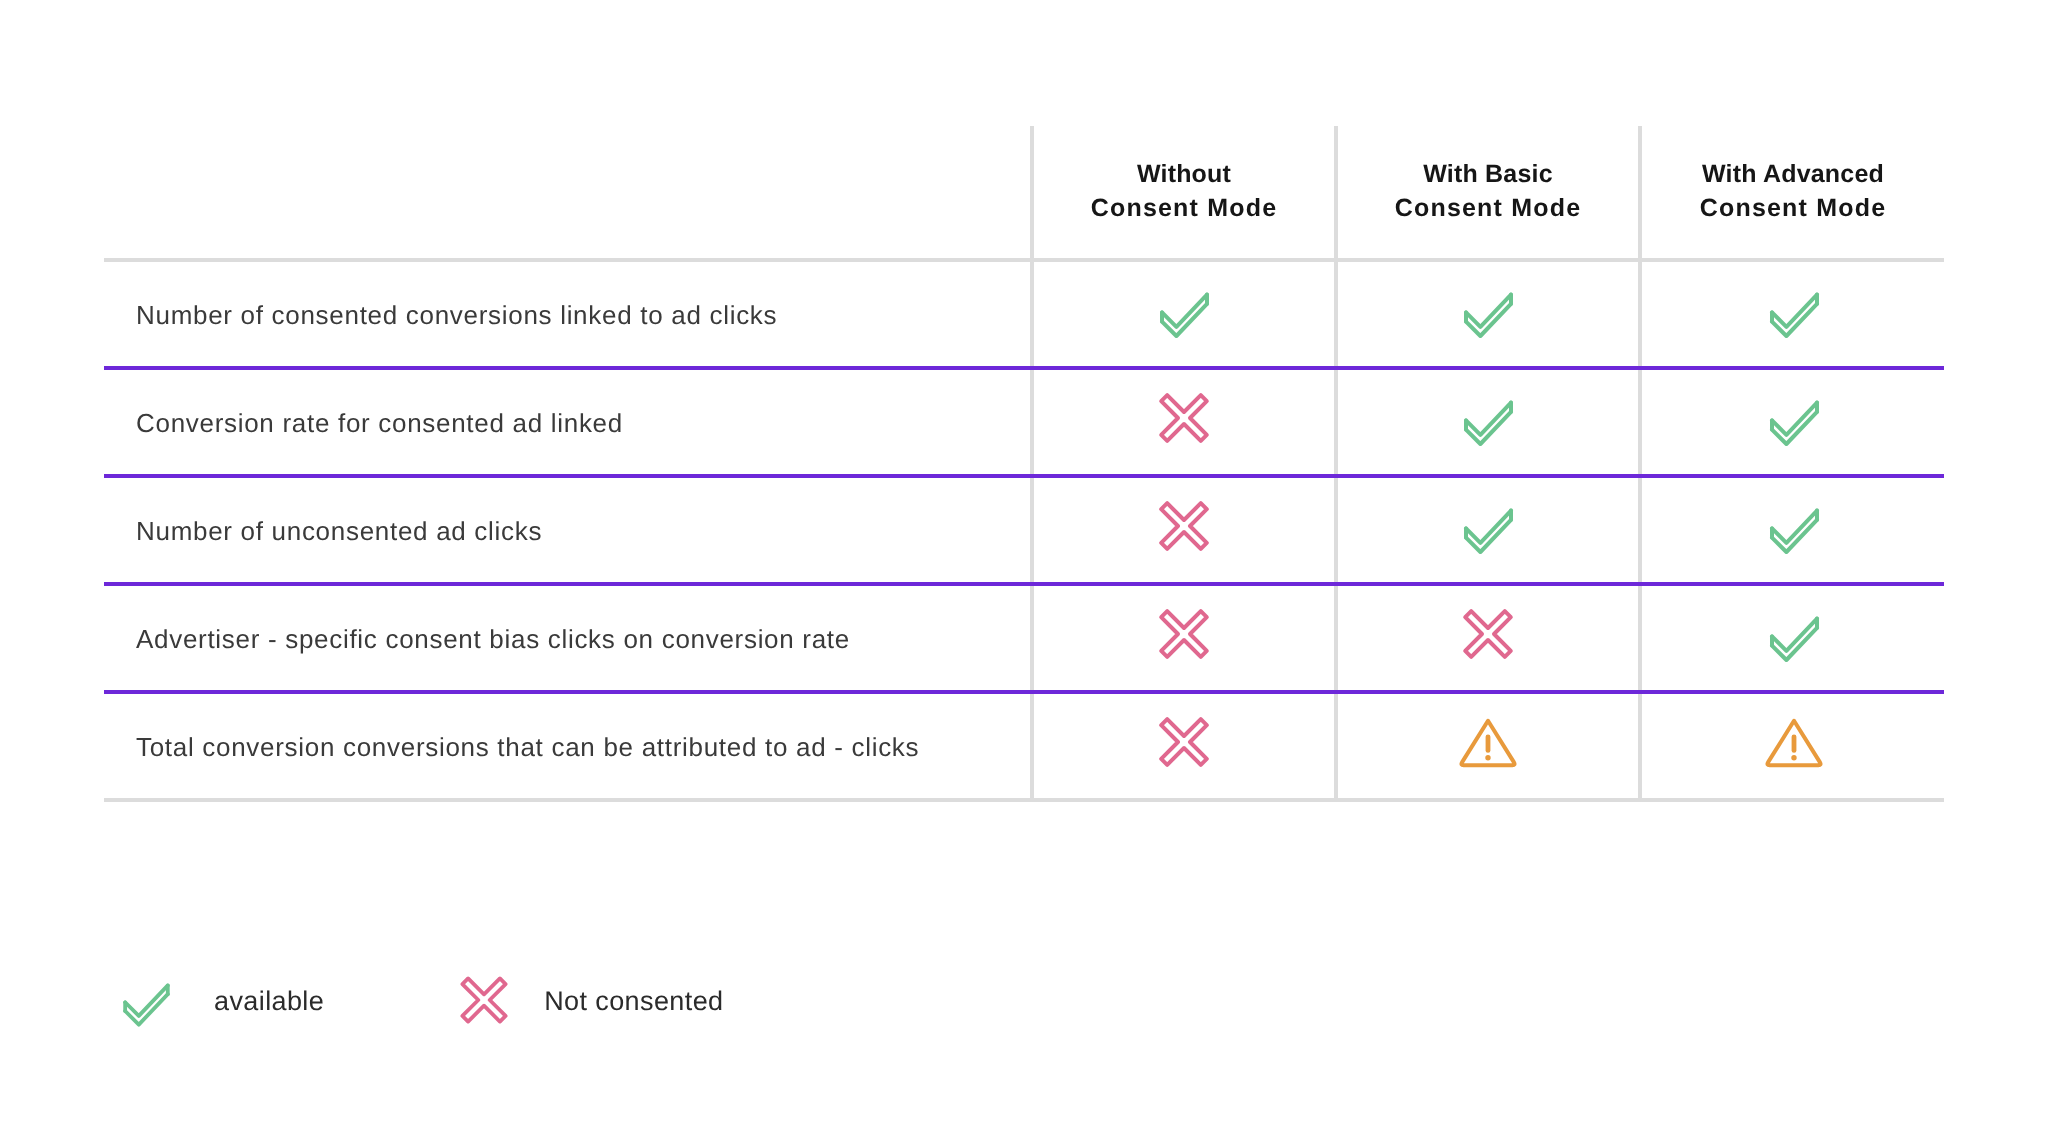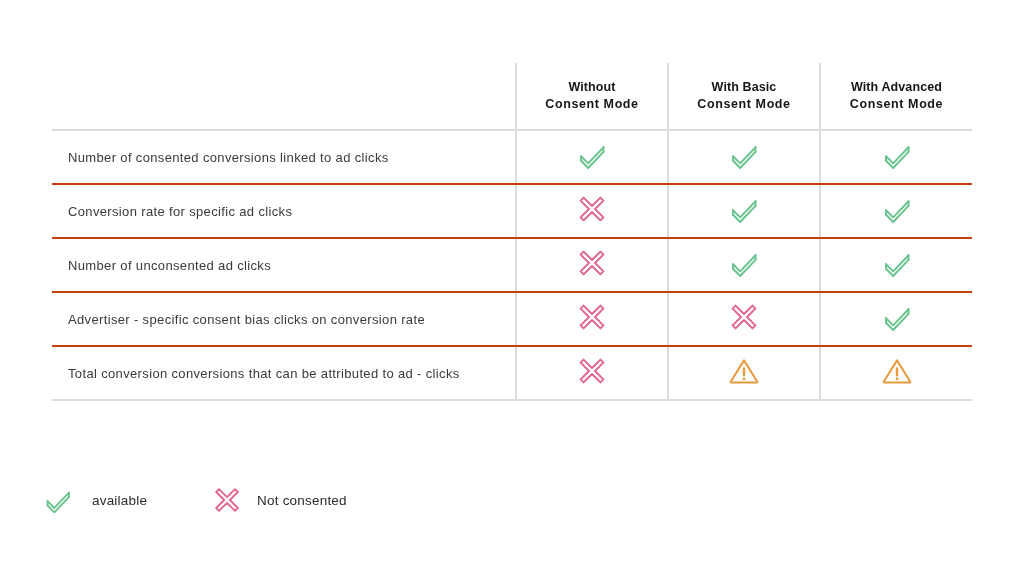--- a/index.html
+++ b/index.html
@@ -61,21 +61,21 @@
     border-left: 2px solid #dcdcdc;
   }
   thead th.mode-head .head-l2 {
     display: block;
     letter-spacing: 0.6px;
   }
 
   
   tbody tr { height: 54px; }
   tbody tr td {
-    border-bottom: 2px solid #c2410c;
+    border-bottom: 2px solid #6d28d9;
   }
   tbody tr:last-child td {
     border-bottom: 2px solid #dcdcdc;
   }
   tbody td.feature-cell {
     font-size: 13px;
     color: #3a3a3a;
     padding-left: 16px;
     letter-spacing: 0.35px;
     white-space: nowrap;
@@ -86,21 +86,21 @@
   }
 
   .icon-wrap {
     display: inline-block;
     line-height: 0;
   }
 
   
   .legend {
     position: absolute;
-    left: 40px;
+    left: 55px;
     top: 482px;
     display: flex;
     align-items: center;
   }
   .legend-item {
     display: flex;
     align-items: center;
     margin-right: 62px;
   }
   .legend-item:last-child { margin-right: 0; }
@@ -161,21 +161,21 @@
                 <path d="M30.5 11.3 L30.5 15.9" stroke="#6bc48f" stroke-width="2" stroke-linecap="round"></path>
               </svg></span></td>
           <td class="status-cell"><span class="icon-wrap"><svg width="38" height="38" viewBox="0 0 38 38" fill="none">
                 <path d="M8 20.2 L15.2 27.4 L30.5 11.3" stroke="#6bc48f" stroke-width="2" stroke-linecap="round" stroke-linejoin="round" fill="none"></path>
                 <path d="M8 20.2 L15.2 27.4 L30.5 11.3" stroke="#6bc48f" stroke-width="2" stroke-linecap="round" stroke-linejoin="round" fill="none" transform="translate(0,4.6)"></path>
                 <path d="M8 20.2 L8 24.8" stroke="#6bc48f" stroke-width="2" stroke-linecap="round"></path>
                 <path d="M30.5 11.3 L30.5 15.9" stroke="#6bc48f" stroke-width="2" stroke-linecap="round"></path>
               </svg></span></td>
         </tr>
         <tr>
-          <td class="feature-cell">Conversion   rate  for specific   ad  clicks</td>
+          <td class="feature-cell">Conversion   rate  for consented   ad  linked</td>
           <td class="status-cell"><span class="icon-wrap"><svg width="38" height="38" viewBox="0 0 38 38" fill="none">
                 <path d="M10.6 7.6 L19 16.0 L27.4 7.6 L30.4 10.6 L22.0 19.0 L30.4 27.4 L27.4 30.4 L19 22.0 L10.6 30.4 L7.6 27.4 L16.0 19.0 L7.6 10.6 Z" stroke="#e0688f" stroke-width="2" stroke-linejoin="round" stroke-linecap="round" fill="none"></path>
               </svg></span></td>
           <td class="status-cell"><span class="icon-wrap"><svg width="38" height="38" viewBox="0 0 38 38" fill="none">
                 <path d="M8 20.2 L15.2 27.4 L30.5 11.3" stroke="#6bc48f" stroke-width="2" stroke-linecap="round" stroke-linejoin="round" fill="none"></path>
                 <path d="M8 20.2 L15.2 27.4 L30.5 11.3" stroke="#6bc48f" stroke-width="2" stroke-linecap="round" stroke-linejoin="round" fill="none" transform="translate(0,4.6)"></path>
                 <path d="M8 20.2 L8 24.8" stroke="#6bc48f" stroke-width="2" stroke-linecap="round"></path>
                 <path d="M30.5 11.3 L30.5 15.9" stroke="#6bc48f" stroke-width="2" stroke-linecap="round"></path>
               </svg></span></td>
           <td class="status-cell"><span class="icon-wrap"><svg width="38" height="38" viewBox="0 0 38 38" fill="none">

